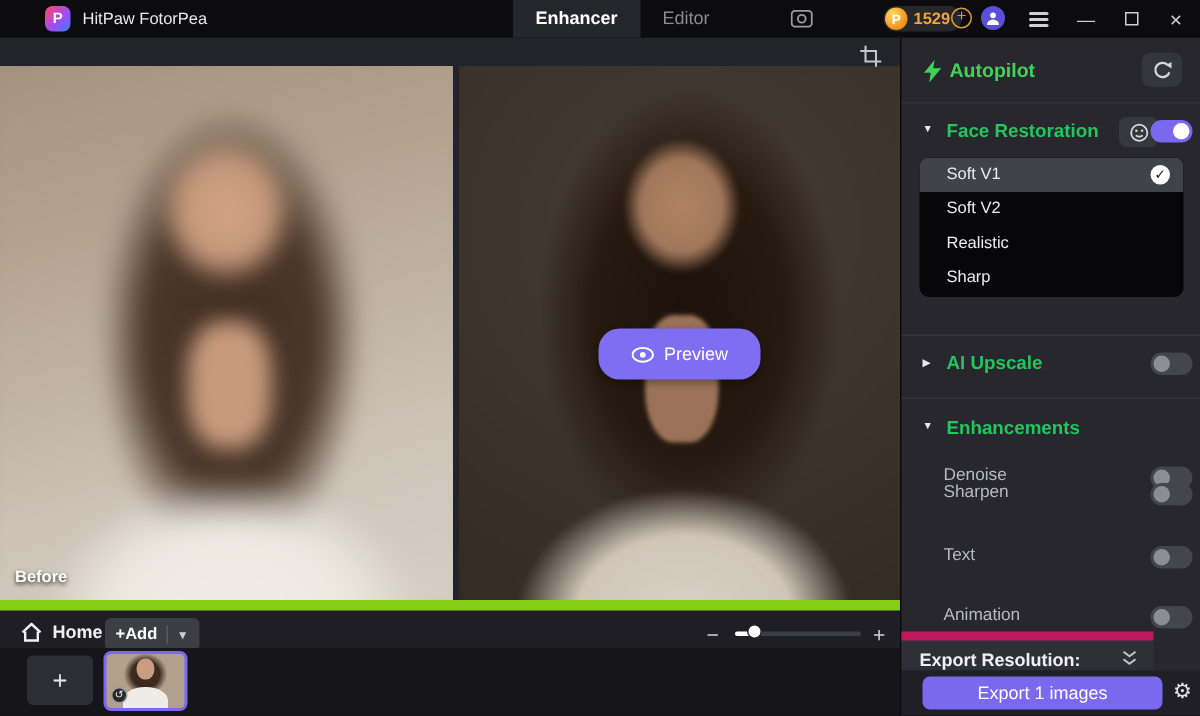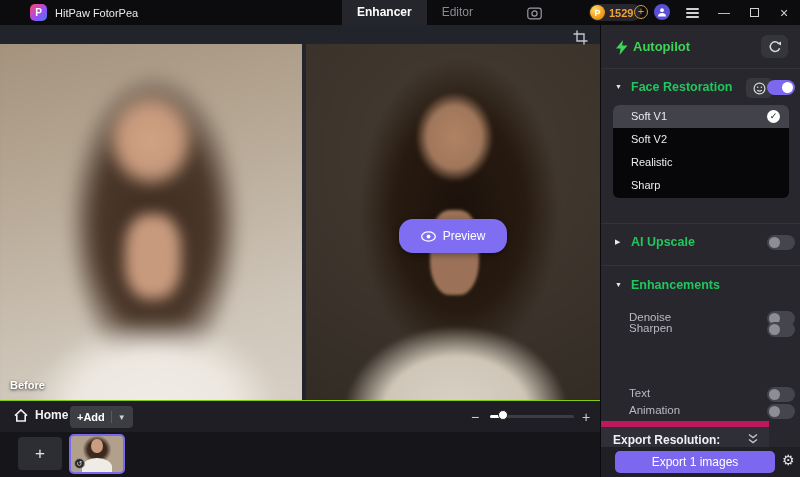--- a/index.html
+++ b/index.html
@@ -54,21 +54,21 @@
   .a-neck { left:43%; top:47%; width:15%; height:22%; background:#9b7258; border-radius:40%; }
   .a-face { left:36%; top:15%; width:29%; height:28%; background:radial-gradient(50% 50% at 50% 46%,#b08263 0%,#a0775b 58%,rgba(160,119,91,0) 84%); }
   .before-label { position:absolute; left:10px; bottom:9px; color:#ffffff; font-size:11px; font-weight:bold;
     text-shadow:0 1px 3px rgba(0,0,0,.8); z-index:3; }
   .crop-btn { position:absolute; right:11px; top:5px; width:16px; height:16px; z-index:3; }
   .preview-btn { position:absolute; left:399px; top:194px; width:108px; height:34px; border-radius:14px;
     background:#7f6df2; color:#fff; font-size:12px; display:flex; align-items:center; justify-content:center; gap:7px; z-index:5;
     box-shadow:0 2px 6px rgba(0,0,0,.35); }
 
   
-  .bottombar { position:absolute; left:0; top:400px; width:600px; height:32px; background:#1e1e24; border-top:1px solid #84cc16; z-index:10; }
+  .bottombar { position:absolute; left:0; top:400px; width:600px; height:32px; background:#1e1e24; border-top:7px solid #84cc16; z-index:10; }
   .home-group { position:absolute; left:14px; top:7px; display:flex; align-items:center; gap:7px; }
   .home-label { color:#f0f0f3; font-size:12px; font-weight:bold; }
   .add-btn { position:absolute; left:70px; top:5px; height:22px; background:#3d3d44; border-radius:4px;
     display:flex; align-items:center; padding:0 7px; gap:6px; }
   .add-label { color:#fff; font-size:11px; font-weight:bold; }
   .add-sep { width:1px; height:12px; background:#5a5a62; }
   .add-chevron { color:#cfcfd5; font-size:8px; }
   .zoom-minus { position:absolute; left:471px; top:8px; color:#cfcfd5; font-size:14px; }
   .zoom-plus { position:absolute; left:582px; top:8px; color:#cfcfd5; font-size:14px; }
   .zoom-track { position:absolute; left:490px; top:14px; width:84px; height:3px; background:#3c3c44; border-radius:2px; }
@@ -114,21 +114,21 @@
   .dd-item { position:relative; height:23px; line-height:23px; padding-left:18px; color:#ececf0; font-size:11px; }
   .dd-item.selected { background:#42424b; }
   .dd-check { position:absolute; right:9px; top:5px; width:13px; height:13px; border-radius:50%; background:#fff;
     color:#1a1a1e; font-size:9px; line-height:13px; text-align:center; font-weight:bold; }
   .aiu-row { top:208px; }
   .aiu-toggle { left:166px; top:2px; }
   .enh-row { top:251px; }
   .enh-item { position:absolute; left:0; width:200px; height:16px; }
   .enh-label { position:absolute; left:28px; top:1px; color:#b9bac1; font-size:11.5px; }
   .enh-toggle { left:166px; top:1px; }
-  .e0 { top:285px; } .e1 { top:296px; } .e2 { top:361px; } .e3 { top:378px; }
+  .e0 { top:285px; } .e1 { top:296px; } .e2 { top:338px; } .e3 { top:378px; }
   .res-row { position:absolute; left:0; top:396px; width:168px; height:26px; background:#2f2f37; border-top:6px solid #be185d; }
   .res-label { position:absolute; left:12px; top:6px; color:#f0f0f4; font-size:12px; font-weight:bold; }
   .res-value { position:absolute; left:113px; top:20px; color:#94949c; font-size:11px; }
   .res-expand { position:absolute; right:10px; top:5px; }
   .export-area { position:absolute; left:0; top:422px; width:200px; height:30px; background:#1f1f25; }
   .export-btn { position:absolute; left:14px; top:4px; width:160px; height:22px; background:#7b68ee; border-radius:5px;
     color:#fff; font-size:12px; display:flex; align-items:center; justify-content:center; }
   .gear { position:absolute; left:181px; top:5px; color:#e4e4e8; font-size:14px; }
 </style>
 </head>

